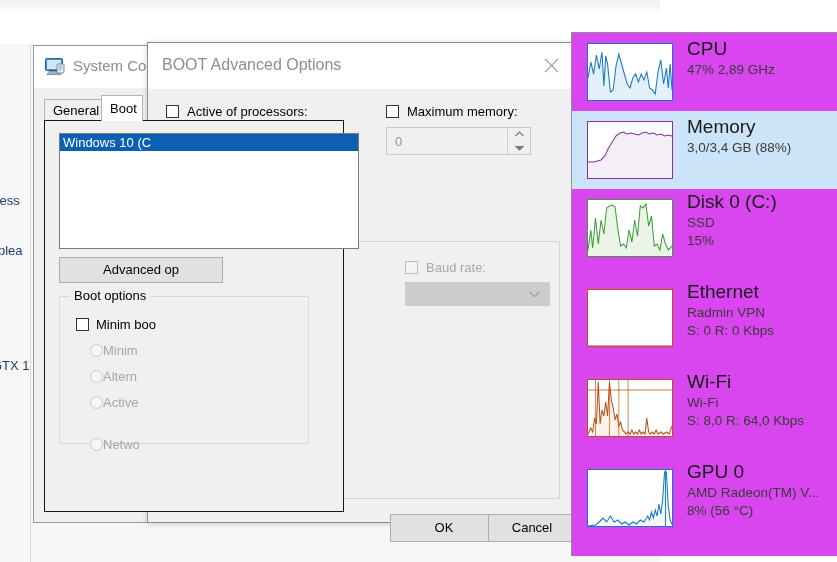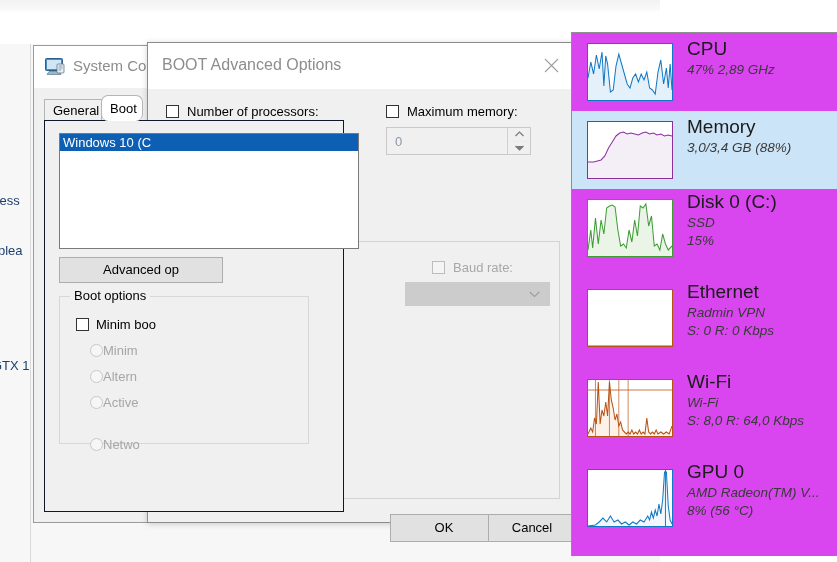--- a/index.html
+++ b/index.html
@@ -57,21 +57,21 @@
   .tab{
     position:absolute;top:4px;height:22px;line-height:22px;
     background:#f0f0f0;border:1px solid #b5b5b5;border-bottom:none;
     font-size:13px;color:#000;padding:0 8px;box-sizing:border-box;
   }
   .tab.active{
     top:0;height:26px;line-height:25px;background:#ffffff;
     border-color:#b5b5b5;z-index:3;
   }
   #tab-general{left:0;width:58px;text-align:center;}
-  #tab-boot{left:57px;width:42px;text-align:center;border-radius:7px;}
+  #tab-boot{left:57px;width:42px;text-align:center;}
   #tabpage{
     position:absolute;left:10px;top:32px;right:10px;bottom:10px;
     background:#f0f0f0;border:1px solid #0f172a;z-index:1;
   }
   #oslist{
     position:absolute;left:14px;top:12px;width:300px;height:116px;
     background:#ffffff;border:1px solid #7a7a7a;box-sizing:border-box;
     overflow:hidden;
   }
   #oslist-row{
@@ -182,21 +182,21 @@
 
   #gds{
     position:absolute;left:18px;top:152px;right:18px;height:258px;
     border:1px solid #d3d3d3;box-sizing:border-box;
   }
   #gds-legend{
     position:absolute;left:10px;top:-9px;background:#f0f0f0;padding:0 4px;
     font-size:13px;color:#000;white-space:nowrap;
   }
   #cb-debugport{left:32px;top:18px;}
-  #cb-baudrate{left:238px;top:18px;margin-left:27px;}
+  #cb-baudrate{left:238px;top:18px;}
   #dd-debugport{left:32px;top:40px;width:145px;height:24px;}
   #cb-channel{left:32px;top:82px;}
   #usb-label{position:absolute;left:32px;top:146px;font-size:13px;color:#000;white-space:nowrap;}
   #usb-input{
     position:absolute;left:32px;top:167px;width:145px;height:28px;
     background:#ffffff;border:1px solid #bfbfbf;box-sizing:border-box;
   }
 
   .dlg-btn{
     position:absolute;height:28px;background:#e1e1e1;border:1px solid #adadad;
@@ -216,21 +216,21 @@
     position:absolute;left:0;width:266px;height:78px;box-sizing:border-box;
   }
   .tm-item.selected{background:#cce4f7;}
   .tm-graph{
     position:absolute;left:15px;top:10px;width:86px;height:58px;
     box-sizing:border-box;background:#ffffff;
   }
   .tm-graph svg{display:block;}
   .tm-text{position:absolute;left:115px;top:4px;right:4px;}
   .tm-name{font-size:19px;color:#1b1b1b;line-height:24px;white-space:nowrap;}
-  .tm-sub{font-size:13.5px;color:#3a3a3a;line-height:18px;white-space:nowrap;font-style:italic;}
+  .tm-sub{font-size:13.5px;color:#3a3a3a;line-height:18px;white-space:nowrap;}
   #tm-cpu{top:0px;}
   #tm-mem{top:78px;}
   #tm-disk{top:156px;}
   #tm-eth{top:246px;}
   #tm-wifi{top:336px;}
   #tm-gpu{top:426px;padding-left:37px;}
   #tm-disk .tm-text,#tm-eth .tm-text,#tm-wifi .tm-text,#tm-gpu .tm-text{top:1px;}
   .tm-item.tall{height:90px;}
 </style>
 </head>
@@ -300,21 +300,21 @@
     <div id="bootdlg-close">
       <svg width="15" height="15" viewBox="0 0 15 15">
         <path d="M1 1 L14 14 M14 1 L1 14" stroke="#a0a0a0" stroke-width="1.1" fill="none"></path>
       </svg>
     </div>
   </div>
 
   <div id="bootdlg-body">
 
     <div class="chk-row" id="cb-numproc">
-      <span class="cb"></span><span class="lbl">Number of processors:</span>
+      <span class="cb"></span><span class="lbl">Active of processors:</span>
     </div>
     <div class="combo-dis" id="dd-numproc">
       <span>1</span>
       <span class="chev">
         <svg width="11" height="7" viewBox="0 0 11 7">
             <path d="M0.8 1 L5.5 5.6 L10.2 1" stroke="#9a9a9a" stroke-width="1.1" fill="none"></path>
           </svg>
       </span>
     </div>
 

